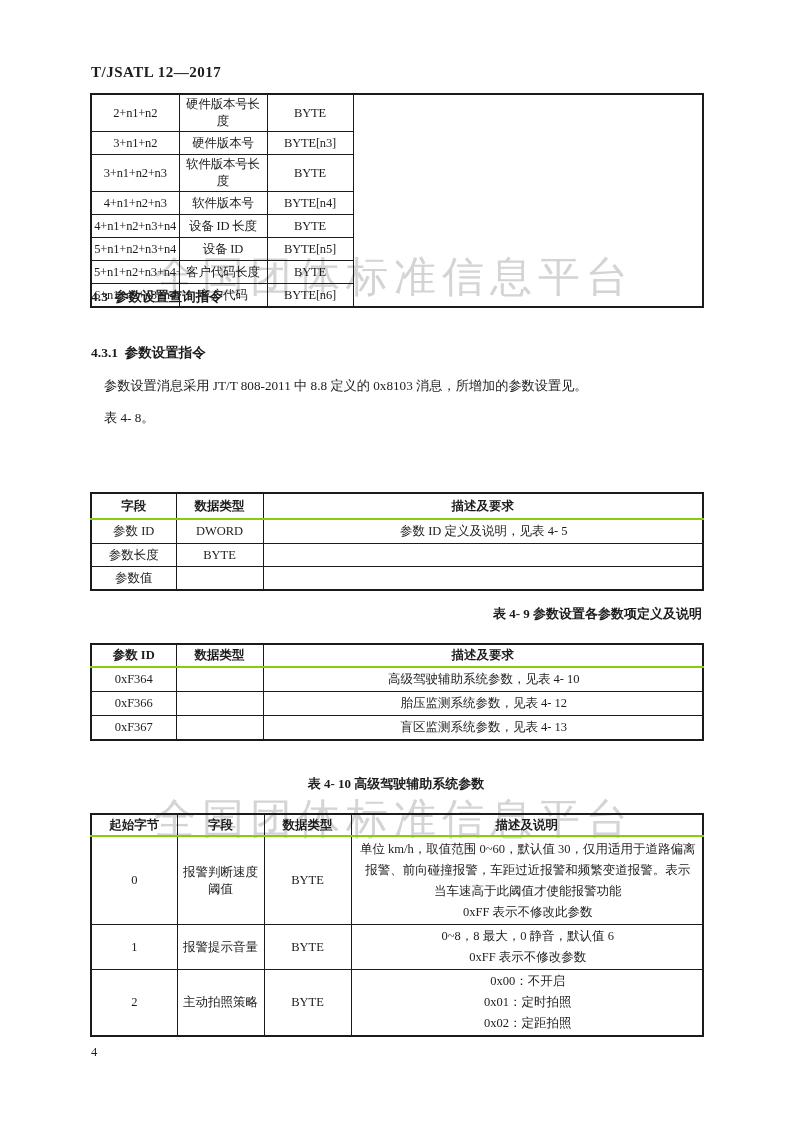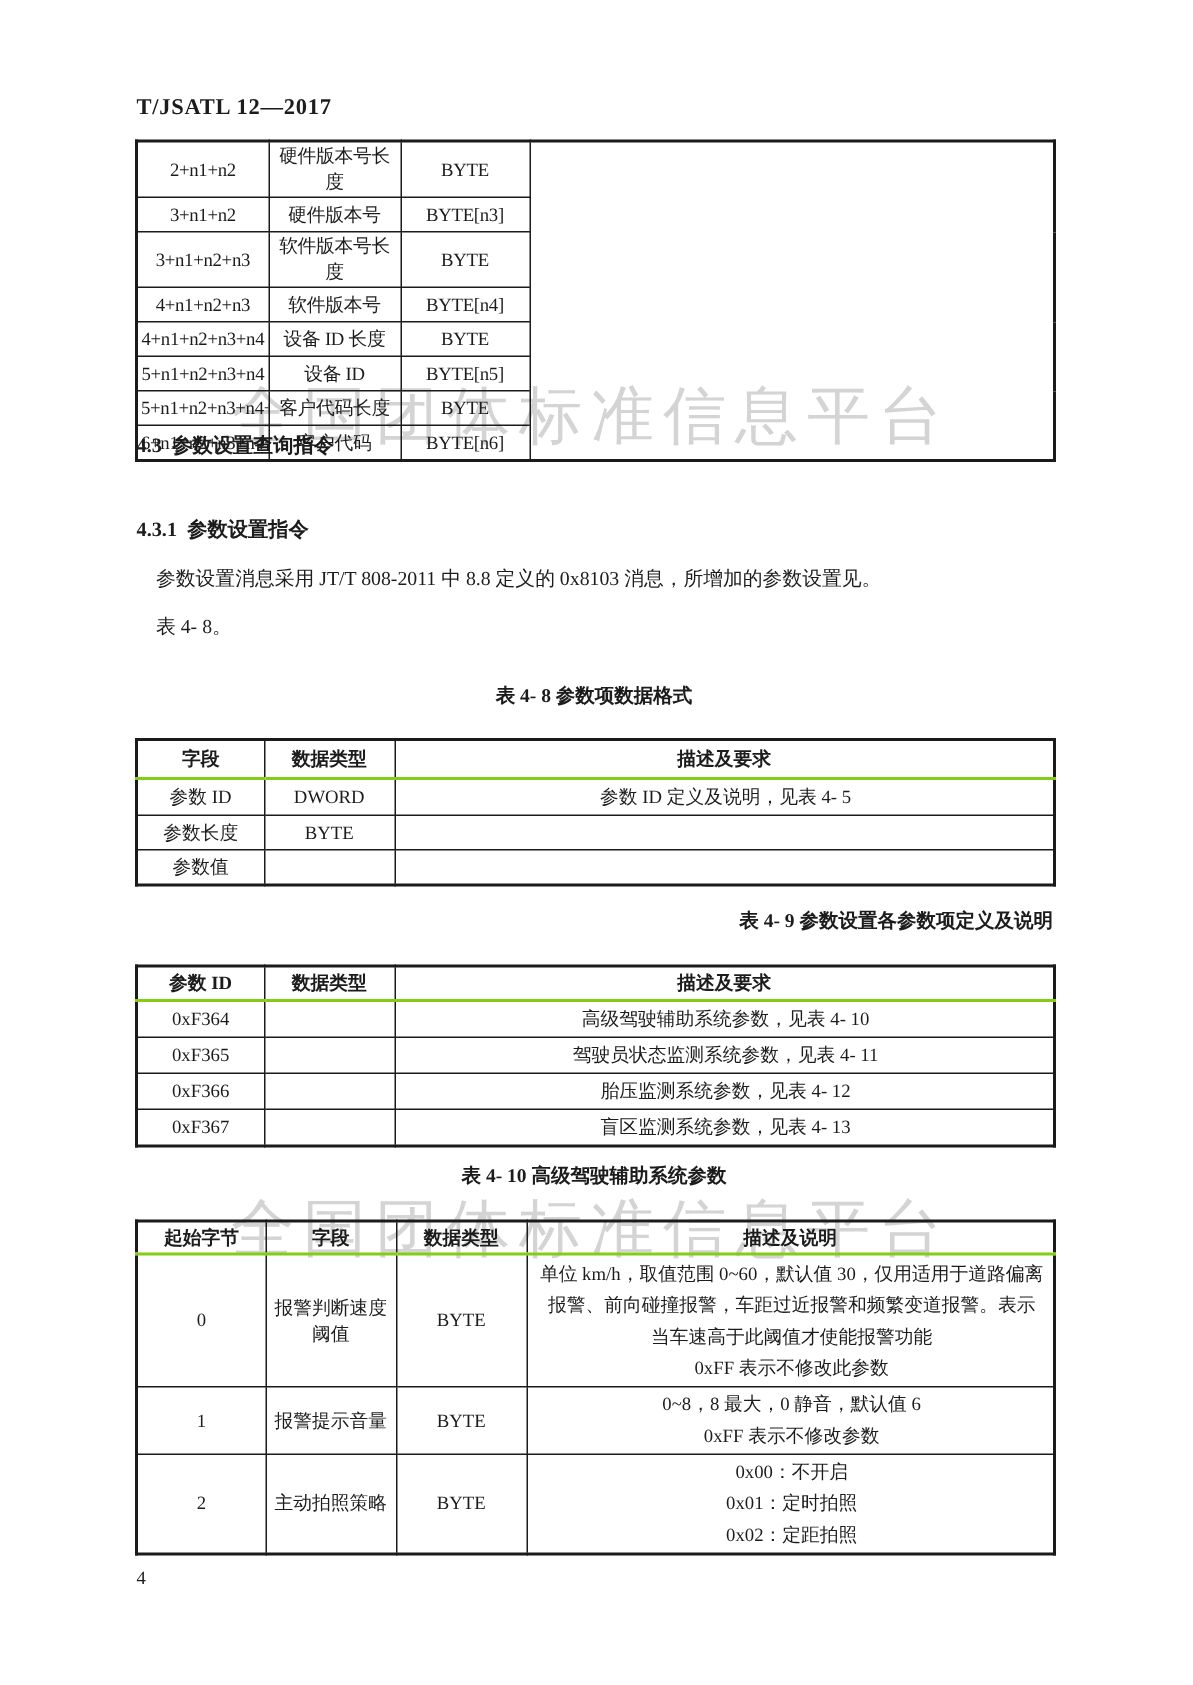--- a/index.html
+++ b/index.html
@@ -111,21 +111,20 @@
       </tr>
     </tbody>
   </table>
 
   <div class="abs heading h43">4.3  参数设置查询指令</div>
   <div class="abs heading h431">4.3.1  参数设置指令</div>
 
   <div class="abs para p1">参数设置消息采用 JT/T 808-2011 中 8.8 定义的 0x8103 消息，所增加的参数设置见。</div>
   <div class="abs para p2">表 4- 8。</div>
 
-  <div class="abs caption c48">表 4- 8 参数项数据格式</div>
   <table class="dtable" id="t48">
     <colgroup>
         <col style="width:85px">
         <col style="width:87px">
         <col style="width:440px">
       </colgroup>
     <thead>
       <tr>
         <th>字段</th>
         <th>数据类型</th>
@@ -163,25 +162,20 @@
         <th>参数 ID</th>
         <th>数据类型</th>
         <th>描述及要求</th>
       </tr>
     </thead>
     <tbody>
       <tr>
         <td>0xF364</td>
         <td></td>
         <td class="desc">高级驾驶辅助系统参数，见表 4- 10</td>
-      </tr>
-      <tr>
-        <td>0xF365</td>
-        <td></td>
-        <td class="desc">驾驶员状态监测系统参数，见表 4- 11</td>
       </tr>
       <tr>
         <td>0xF366</td>
         <td></td>
         <td class="desc">胎压监测系统参数，见表 4- 12</td>
       </tr>
       <tr>
         <td>0xF367</td>
         <td></td>
         <td class="desc">盲区监测系统参数，见表 4- 13</td>

